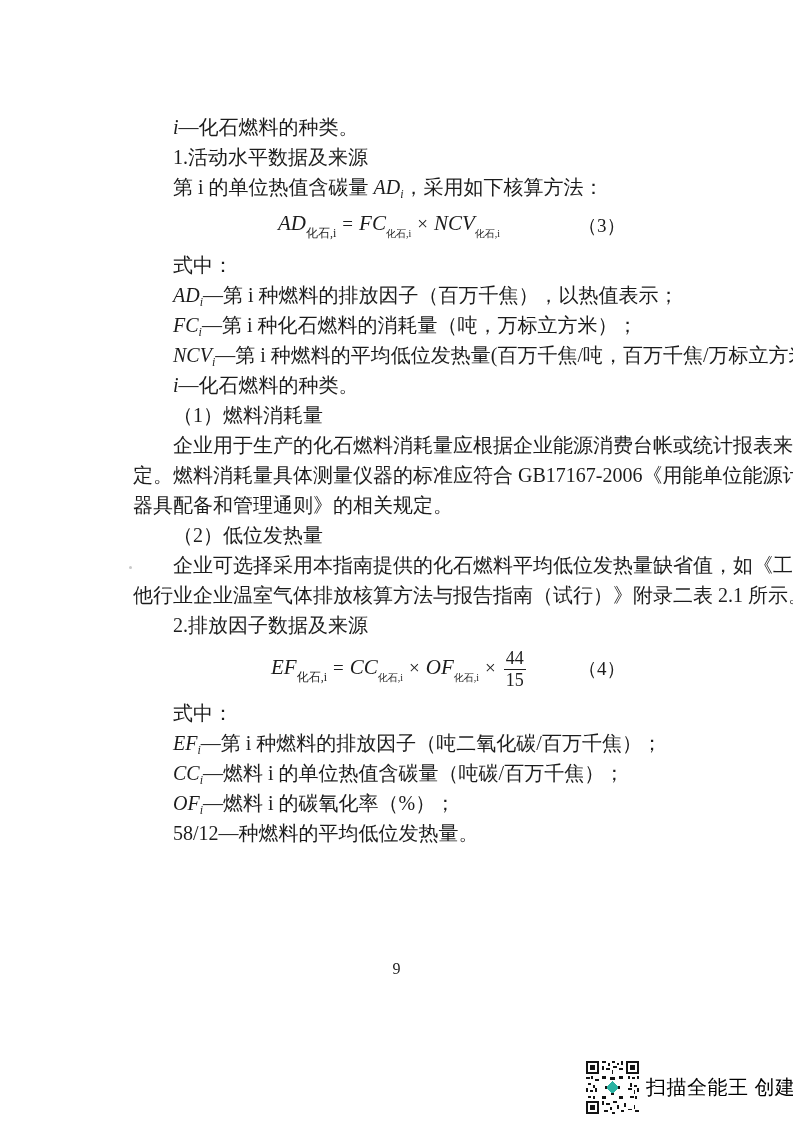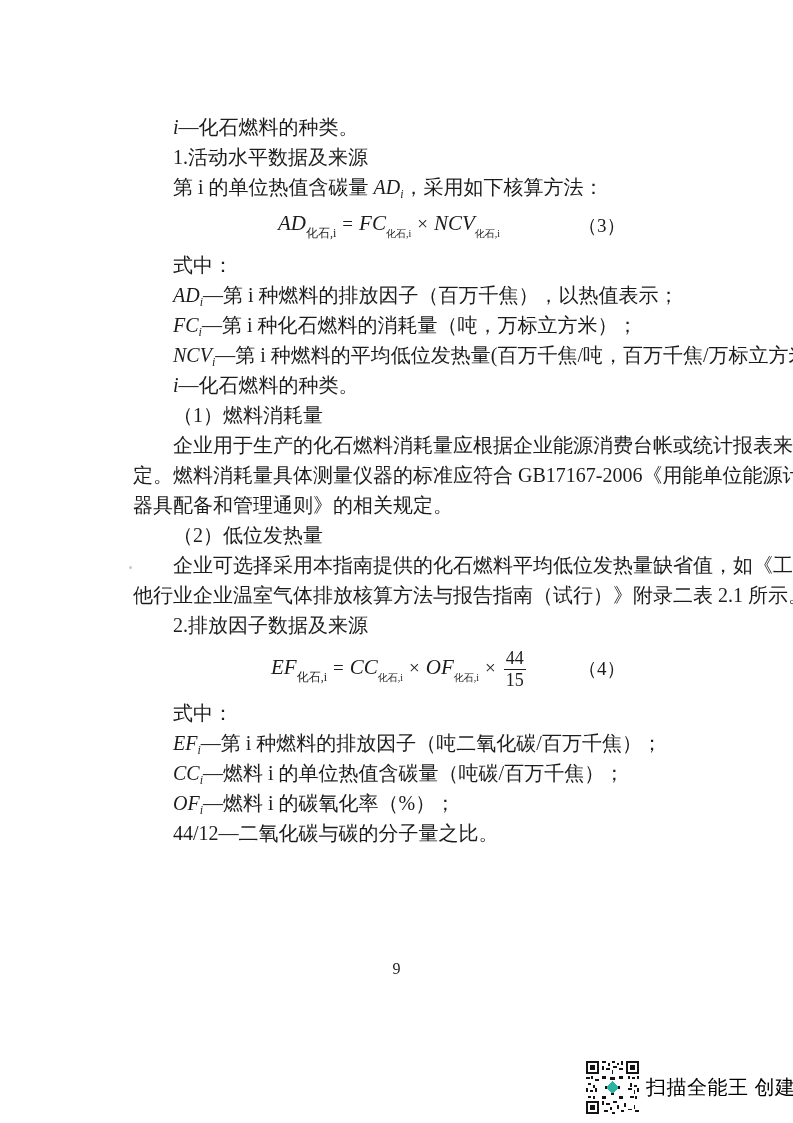--- a/index.html
+++ b/index.html
@@ -78,21 +78,21 @@
     </div>
 
     <div class="line ind">式中：</div>
 
     <div class="line ind"><span class="var">EF</span><span class="sub">i</span><span>—第 i 种燃料的排放因子（吨二氧化碳/百万千焦）；</span></div>
 
     <div class="line ind"><span class="var">CC</span><span class="sub">i</span><span>—燃料 i 的单位热值含碳量（吨碳/百万千焦）；</span></div>
 
     <div class="line ind"><span class="var">OF</span><span class="sub">i</span><span>—燃料 i 的碳氧化率（%）；</span></div>
 
-    <div class="line ind"><span>44/12</span><span>—二氧化碳与碳的分子量之比。</span></div>
+    <div class="line ind"><span>58/12</span><span>—种燃料的平均低位发热量。</span></div>
 
   </div>
 
   <div class="artifact-dot"></div>
 
   <div class="page-number">9</div>
 
   <div class="watermark">
     <svg class="qr" viewBox="0 0 29 29" shape-rendering="crispEdges" xmlns="http://www.w3.org/2000/svg">
       <rect x="0" y="0" width="29" height="29" fill="#ffffff"></rect>

